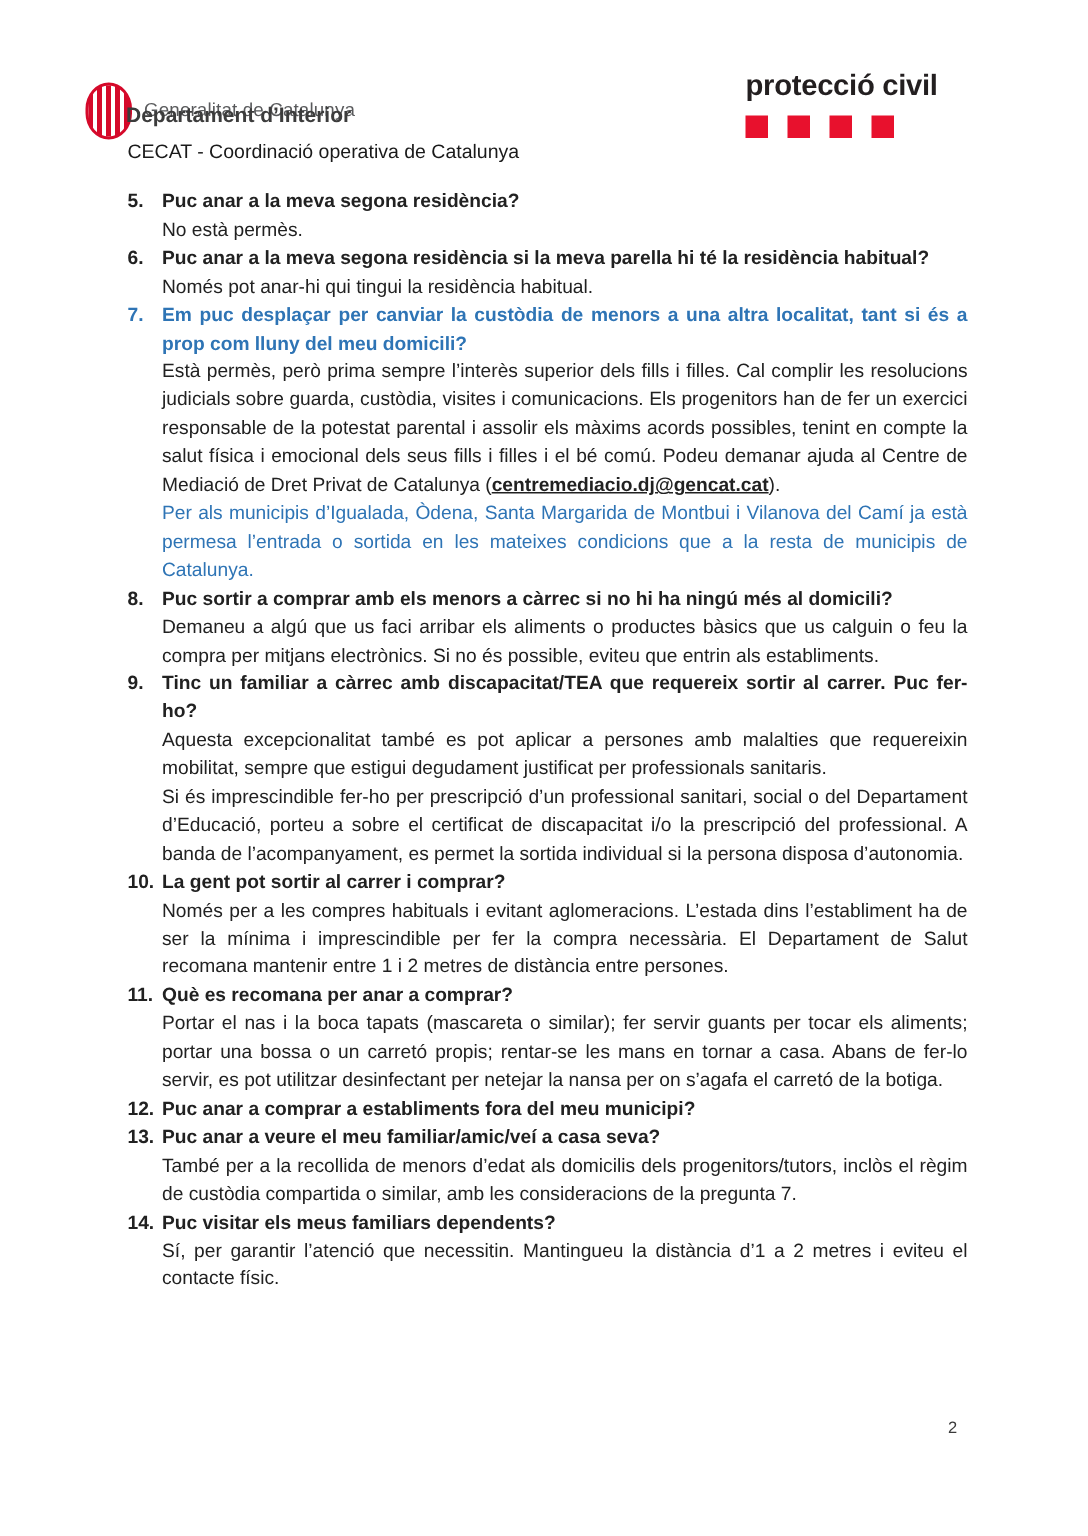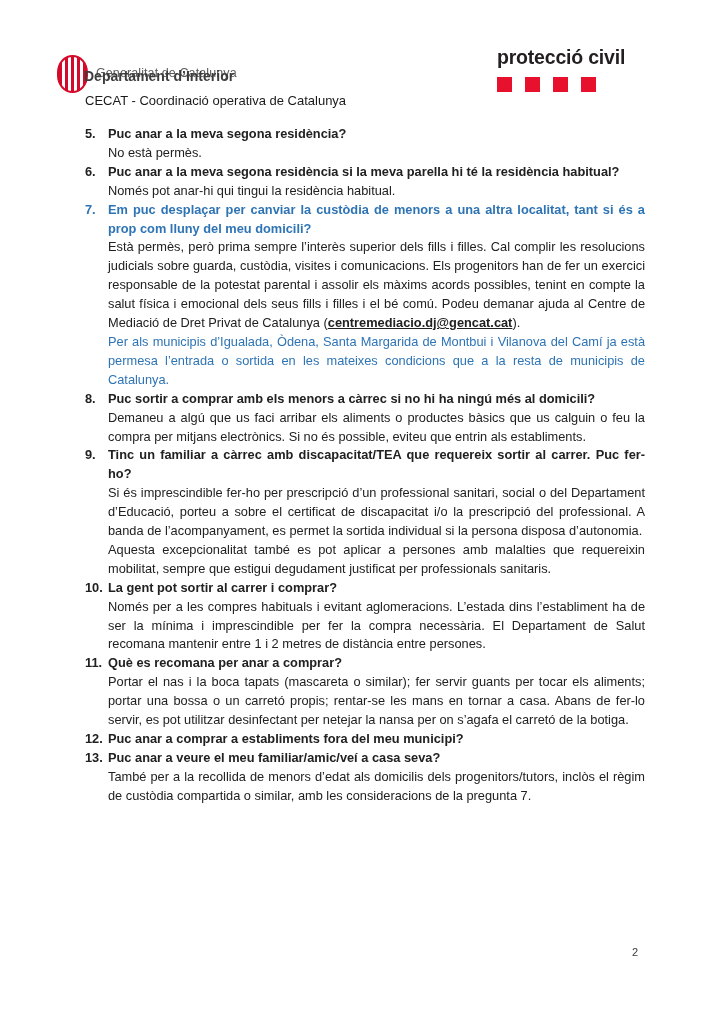--- a/index.html
+++ b/index.html
@@ -127,34 +127,38 @@
         <p class="question blue"><span class="num">7.</span>Em puc desplaçar per canviar la custòdia de menors a una altra localitat, tant si és a prop com lluny del meu domicili?</p>
         <p class="answer"><span>Està permès, però prima sempre l’interès superior dels fills i filles. Cal complir les resolucions judicials sobre guarda, custòdia, visites i comunicacions. Els progenitors han de fer un exercici responsable de la potestat parental i assolir els màxims acords possibles, tenint en compte la salut física i emocional dels seus fills i filles i el bé comú. Podeu demanar ajuda al Centre de Mediació de Dret Privat de Catalunya (</span><span style="font-weight: bold; text-decoration: underline;">centremediacio.dj@gencat.cat</span><span>).</span></p>
         <p class="answer blue"><span>Per als municipis d’Igualada, Òdena, Santa Margarida de Montbui i Vilanova del Camí ja està permesa l’entrada o sortida en les mateixes condicions que a la resta de municipis de Catalunya.</span></p>
       </div>
       <div class="faq-item">
         <p class="question"><span class="num">8.</span>Puc sortir a comprar amb els menors a càrrec si no hi ha ningú més al domicili?</p>
         <p class="answer"><span>Demaneu a algú que us faci arribar els aliments o productes bàsics que us calguin o feu la compra per mitjans electrònics. Si no és possible, eviteu que entrin als establiments.</span></p>
       </div>
       <div class="faq-item">
         <p class="question"><span class="num">9.</span>Tinc un familiar a càrrec amb discapacitat/TEA que requereix sortir al carrer. Puc fer-ho?</p>
+        <p class="answer"><span>Aquesta excepcionalitat també es pot aplicar a persones amb malalties que requereixin mobilitat, sempre que estigui degudament justificat per professionals sanitaris.</span></p>
         <p class="answer"><span>Si és imprescindible fer-ho per prescripció d’un professional sanitari, social o del Departament d’Educació, porteu a sobre el certificat de discapacitat i/o la prescripció del professional. A banda de l’acompanyament, es permet la sortida individual si la persona disposa d’autonomia.</span></p>
-        <p class="answer"><span>Aquesta excepcionalitat també es pot aplicar a persones amb malalties que requereixin mobilitat, sempre que estigui degudament justificat per professionals sanitaris.</span></p>
       </div>
       <div class="faq-item">
         <p class="question"><span class="num">10.</span>La gent pot sortir al carrer i comprar?</p>
         <p class="answer"><span>Només per a les compres habituals i evitant aglomeracions. L’estada dins l’establiment ha de ser la mínima i imprescindible per fer la compra necessària. El Departament de Salut recomana mantenir entre 1 i 2 metres de distància entre persones.</span></p>
       </div>
       <div class="faq-item">
         <p class="question"><span class="num">11.</span>Què es recomana per anar a comprar?</p>
         <p class="answer"><span>Portar el nas i la boca tapats (mascareta o similar); fer servir guants per tocar els aliments; portar una bossa o un carretó propis; rentar-se les mans en tornar a casa. Abans de fer-lo servir, es pot utilitzar desinfectant per netejar la nansa per on s’agafa el carretó de la botiga.</span></p>
       </div>
       <div class="faq-item">
         <p class="question"><span class="num">12.</span>Puc anar a comprar a establiments fora del meu municipi?</p>
       </div>
       <div class="faq-item">
         <p class="question"><span class="num">13.</span>Puc anar a veure el meu familiar/amic/veí a casa seva?</p>
         <p class="answer"><span>També per a la recollida de menors d’edat als domicilis dels progenitors/tutors, inclòs el règim de custòdia compartida o similar, amb les consideracions de la pregunta 7.</span></p>
       </div>
+      <div class="faq-item">
+        <p class="question"><span class="num">14.</span>Puc visitar els meus familiars dependents?</p>
+        <p class="answer"><span>Sí, per garantir l’atenció que necessitin. Mantingueu la distància d’1 a 2 metres i eviteu el contacte físic.</span></p>
+      </div>
     </main>
 
   <div class="page-number">2</div>
 </div>
 
 </body></html>

